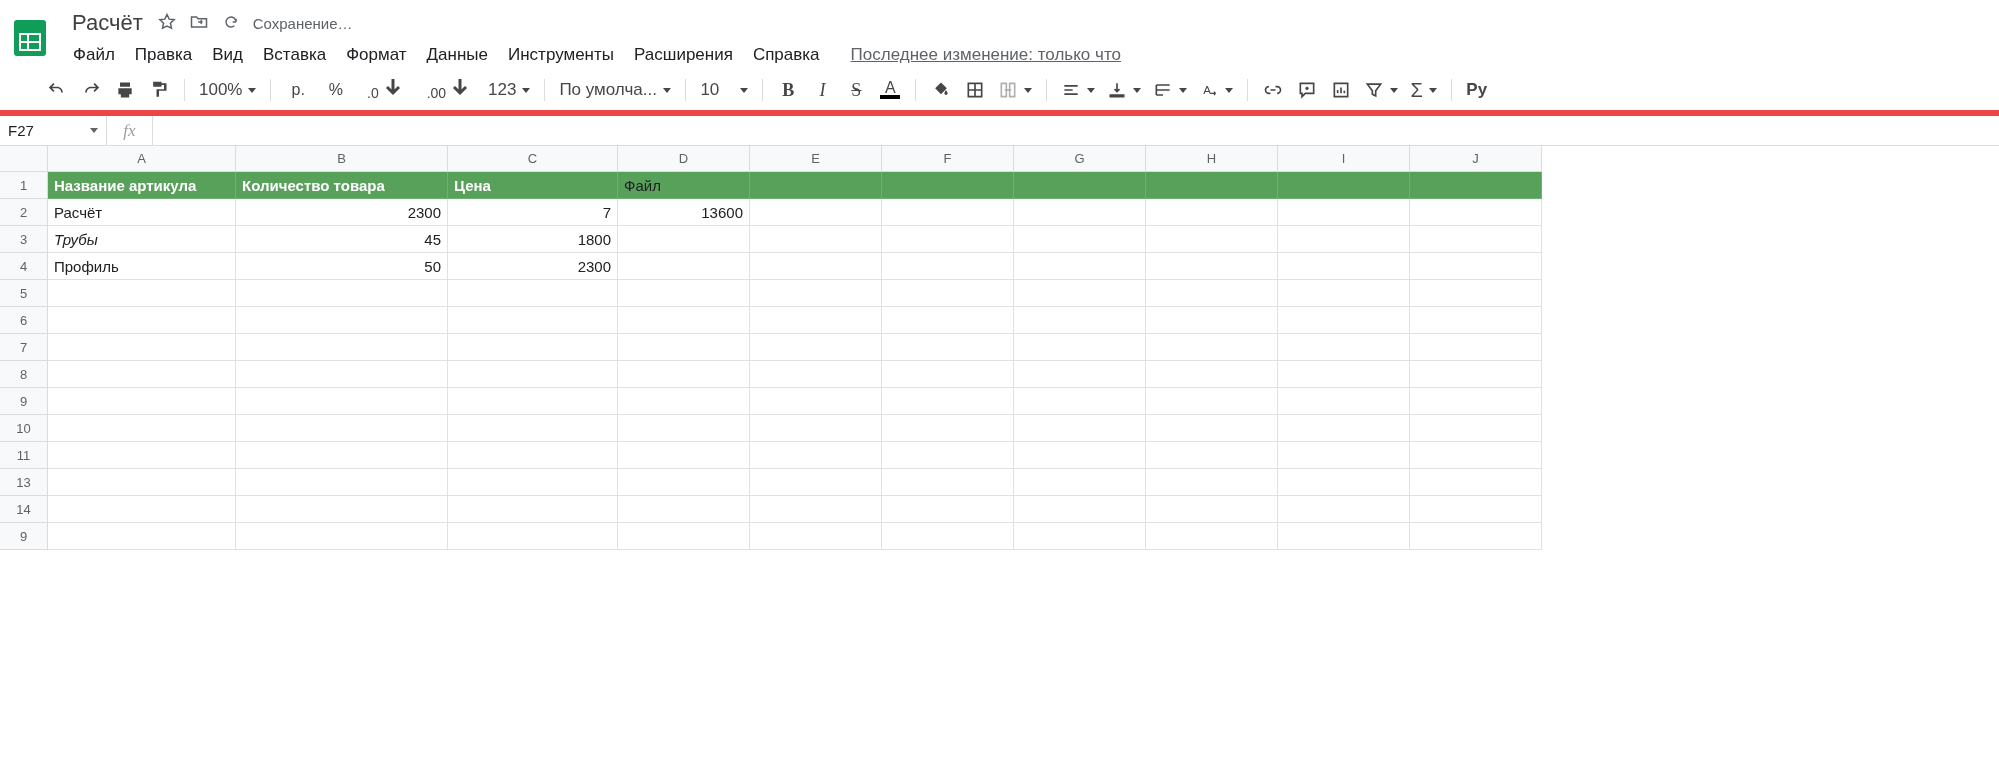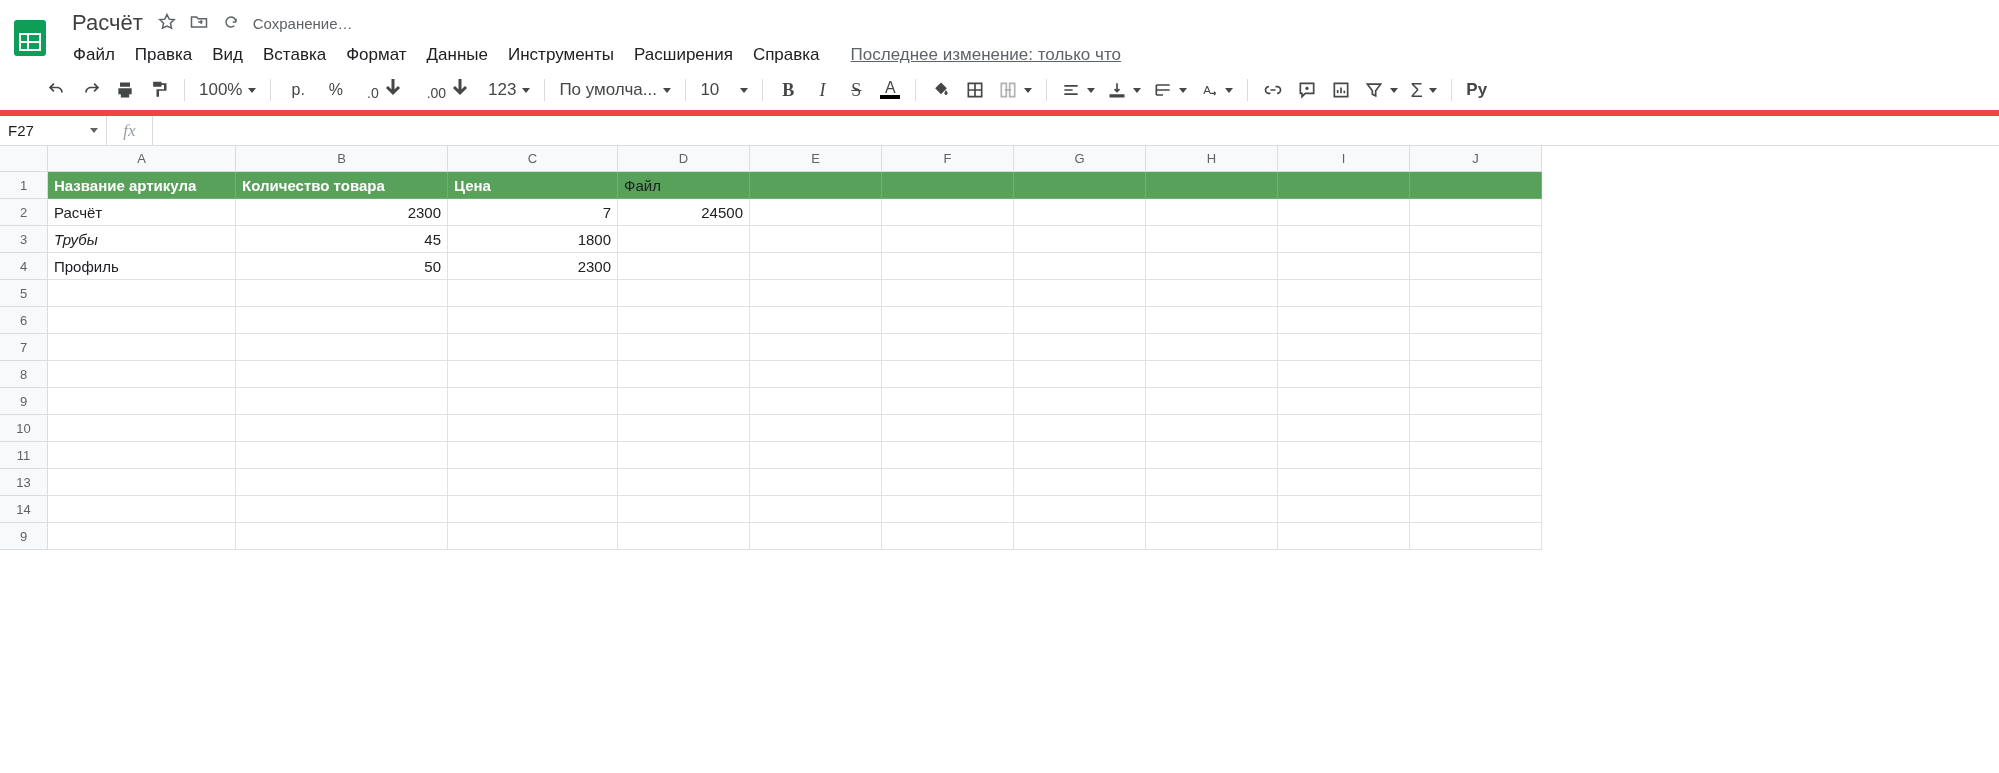--- a/index.html
+++ b/index.html
@@ -437,21 +437,21 @@
         <div class="cell" style="width: 132px;"></div>
         <div class="cell" style="width: 132px;"></div>
         <div class="cell" style="width: 132px;"></div>
         <div class="cell" style="width: 132px;"></div>
       </div>
       <div class="row">
         <div class="rh">2</div>
         <div class="cell" style="width: 188px;">Расчёт</div>
         <div class="cell num" style="width: 212px;">2300</div>
         <div class="cell num" style="width: 170px;">7</div>
-        <div class="cell num" style="width: 132px;">24500</div>
+        <div class="cell num" style="width: 132px;">13600</div>
         <div class="cell" style="width: 132px;"></div>
         <div class="cell" style="width: 132px;"></div>
         <div class="cell" style="width: 132px;"></div>
         <div class="cell" style="width: 132px;"></div>
         <div class="cell" style="width: 132px;"></div>
         <div class="cell" style="width: 132px;"></div>
       </div>
       <div class="row">
         <div class="rh">3</div>
         <div class="cell" style="width: 188px; font-style: italic;">Трубы</div>

